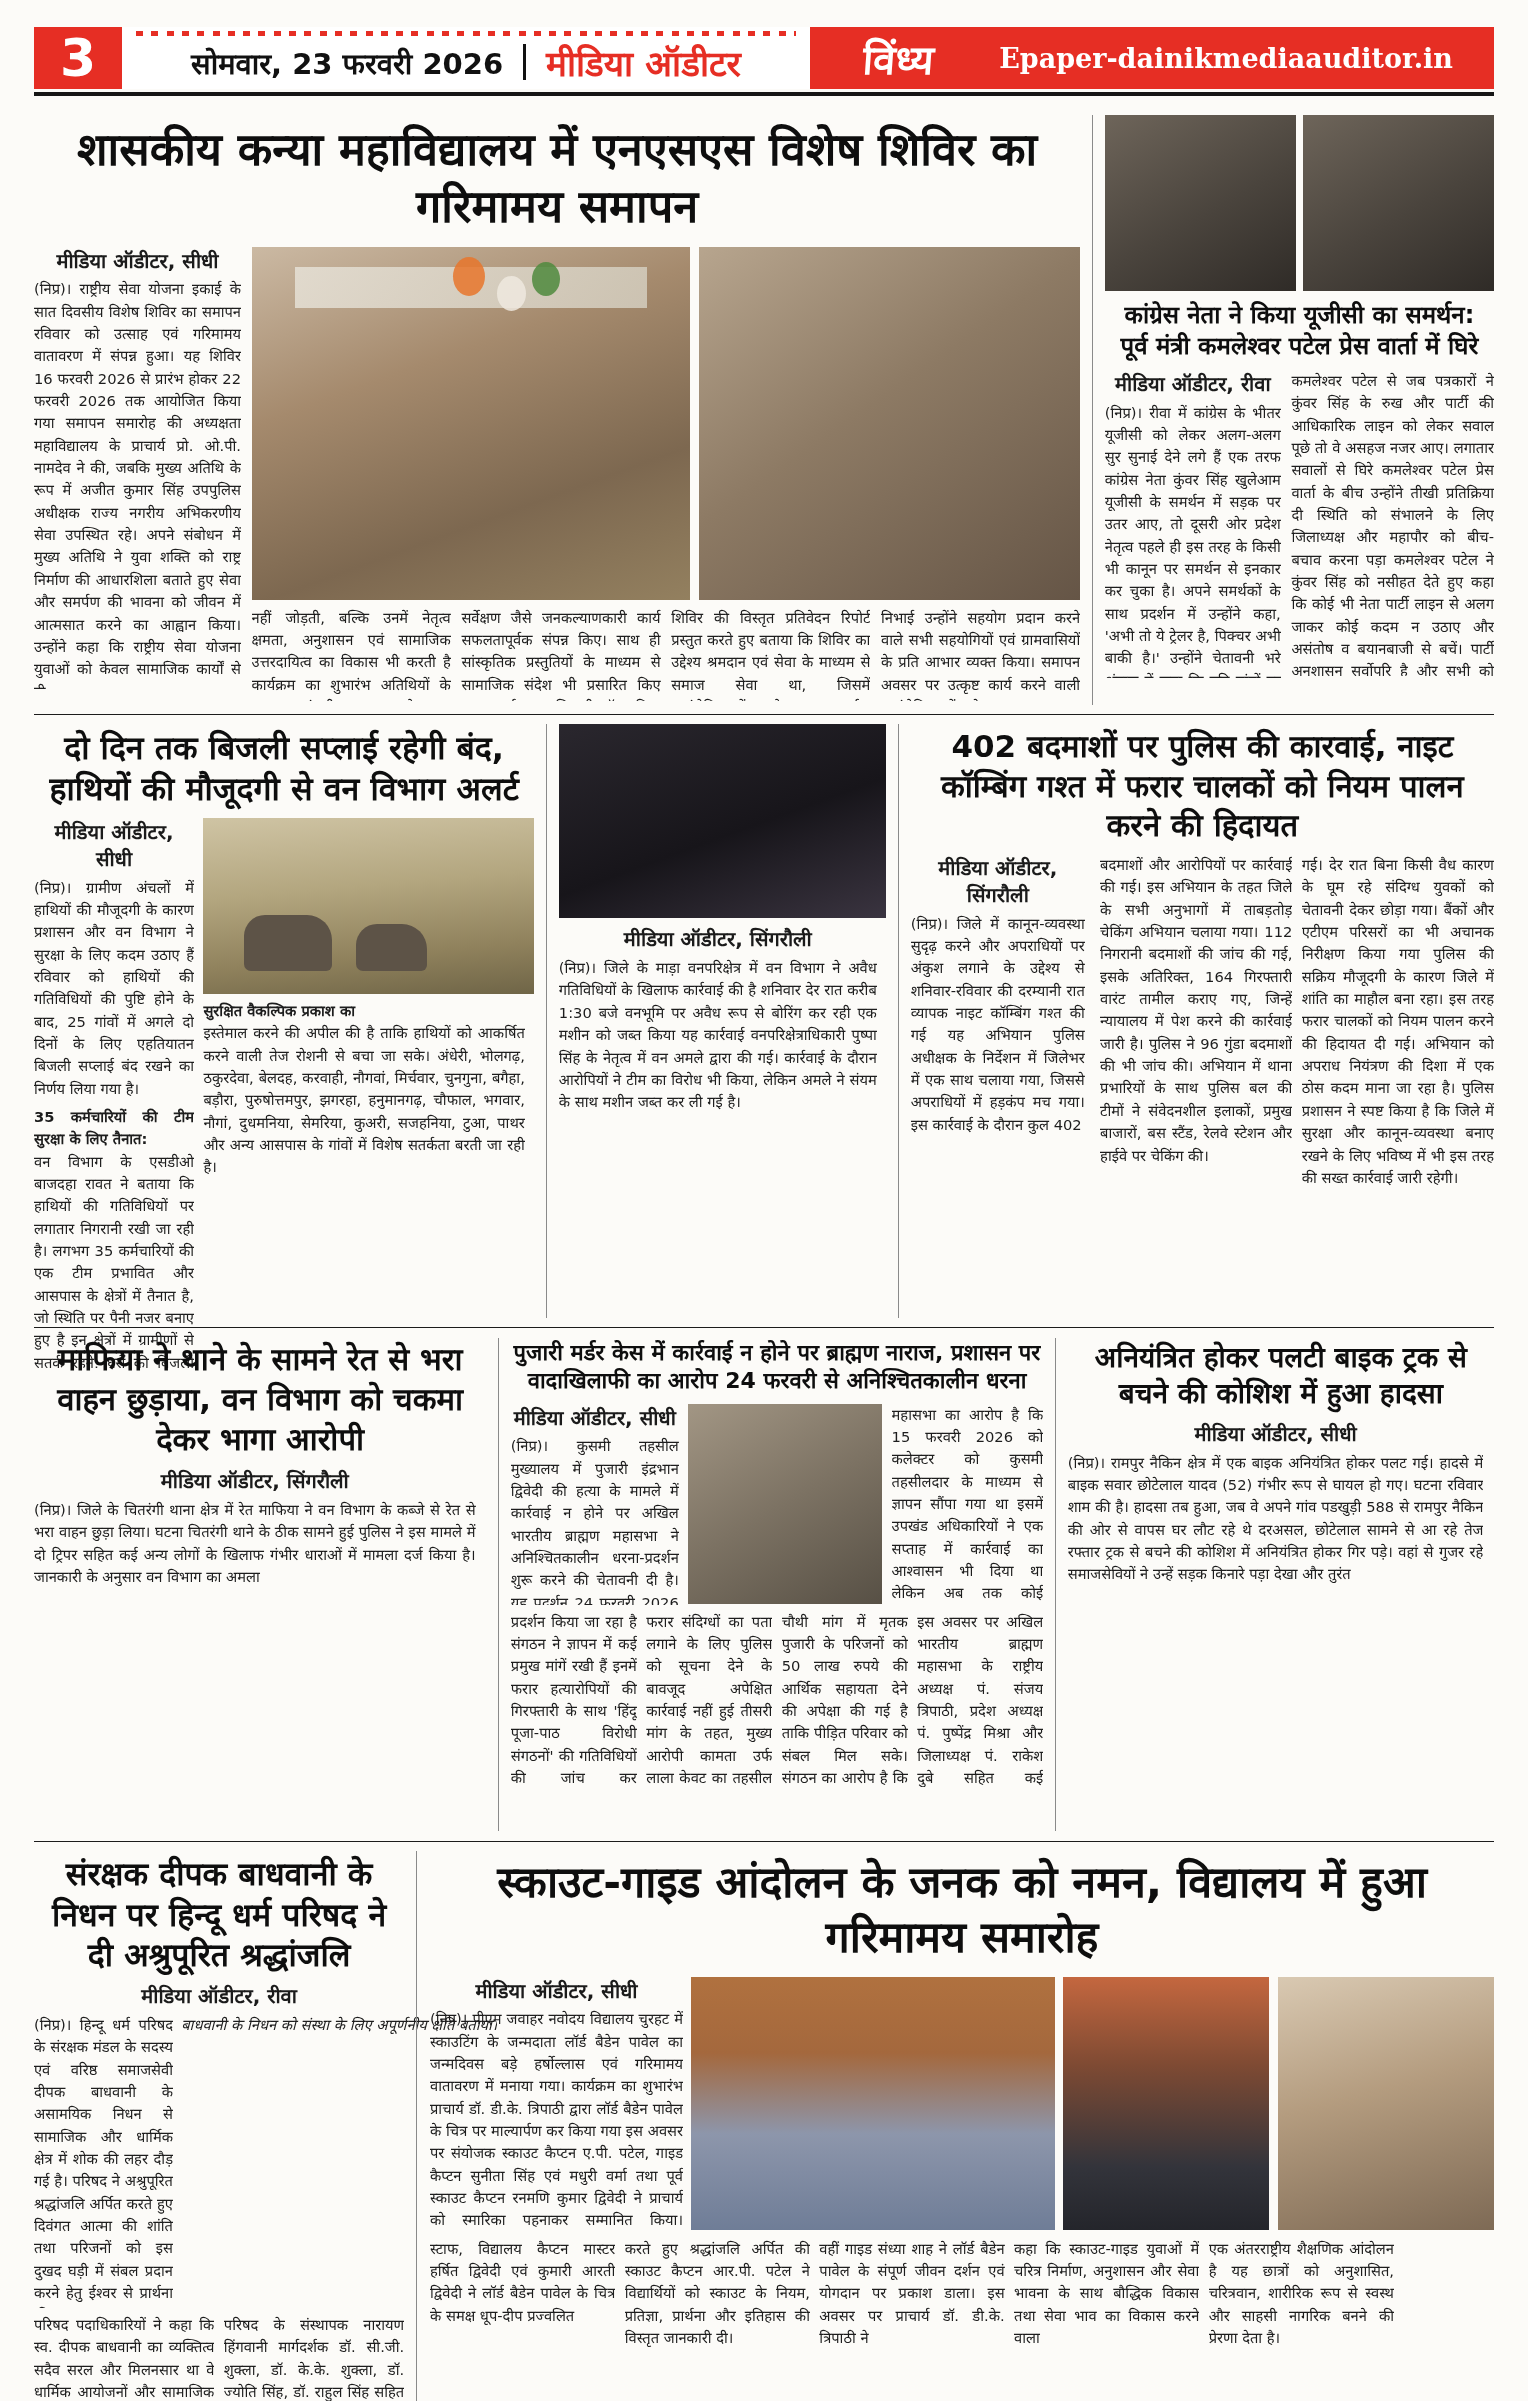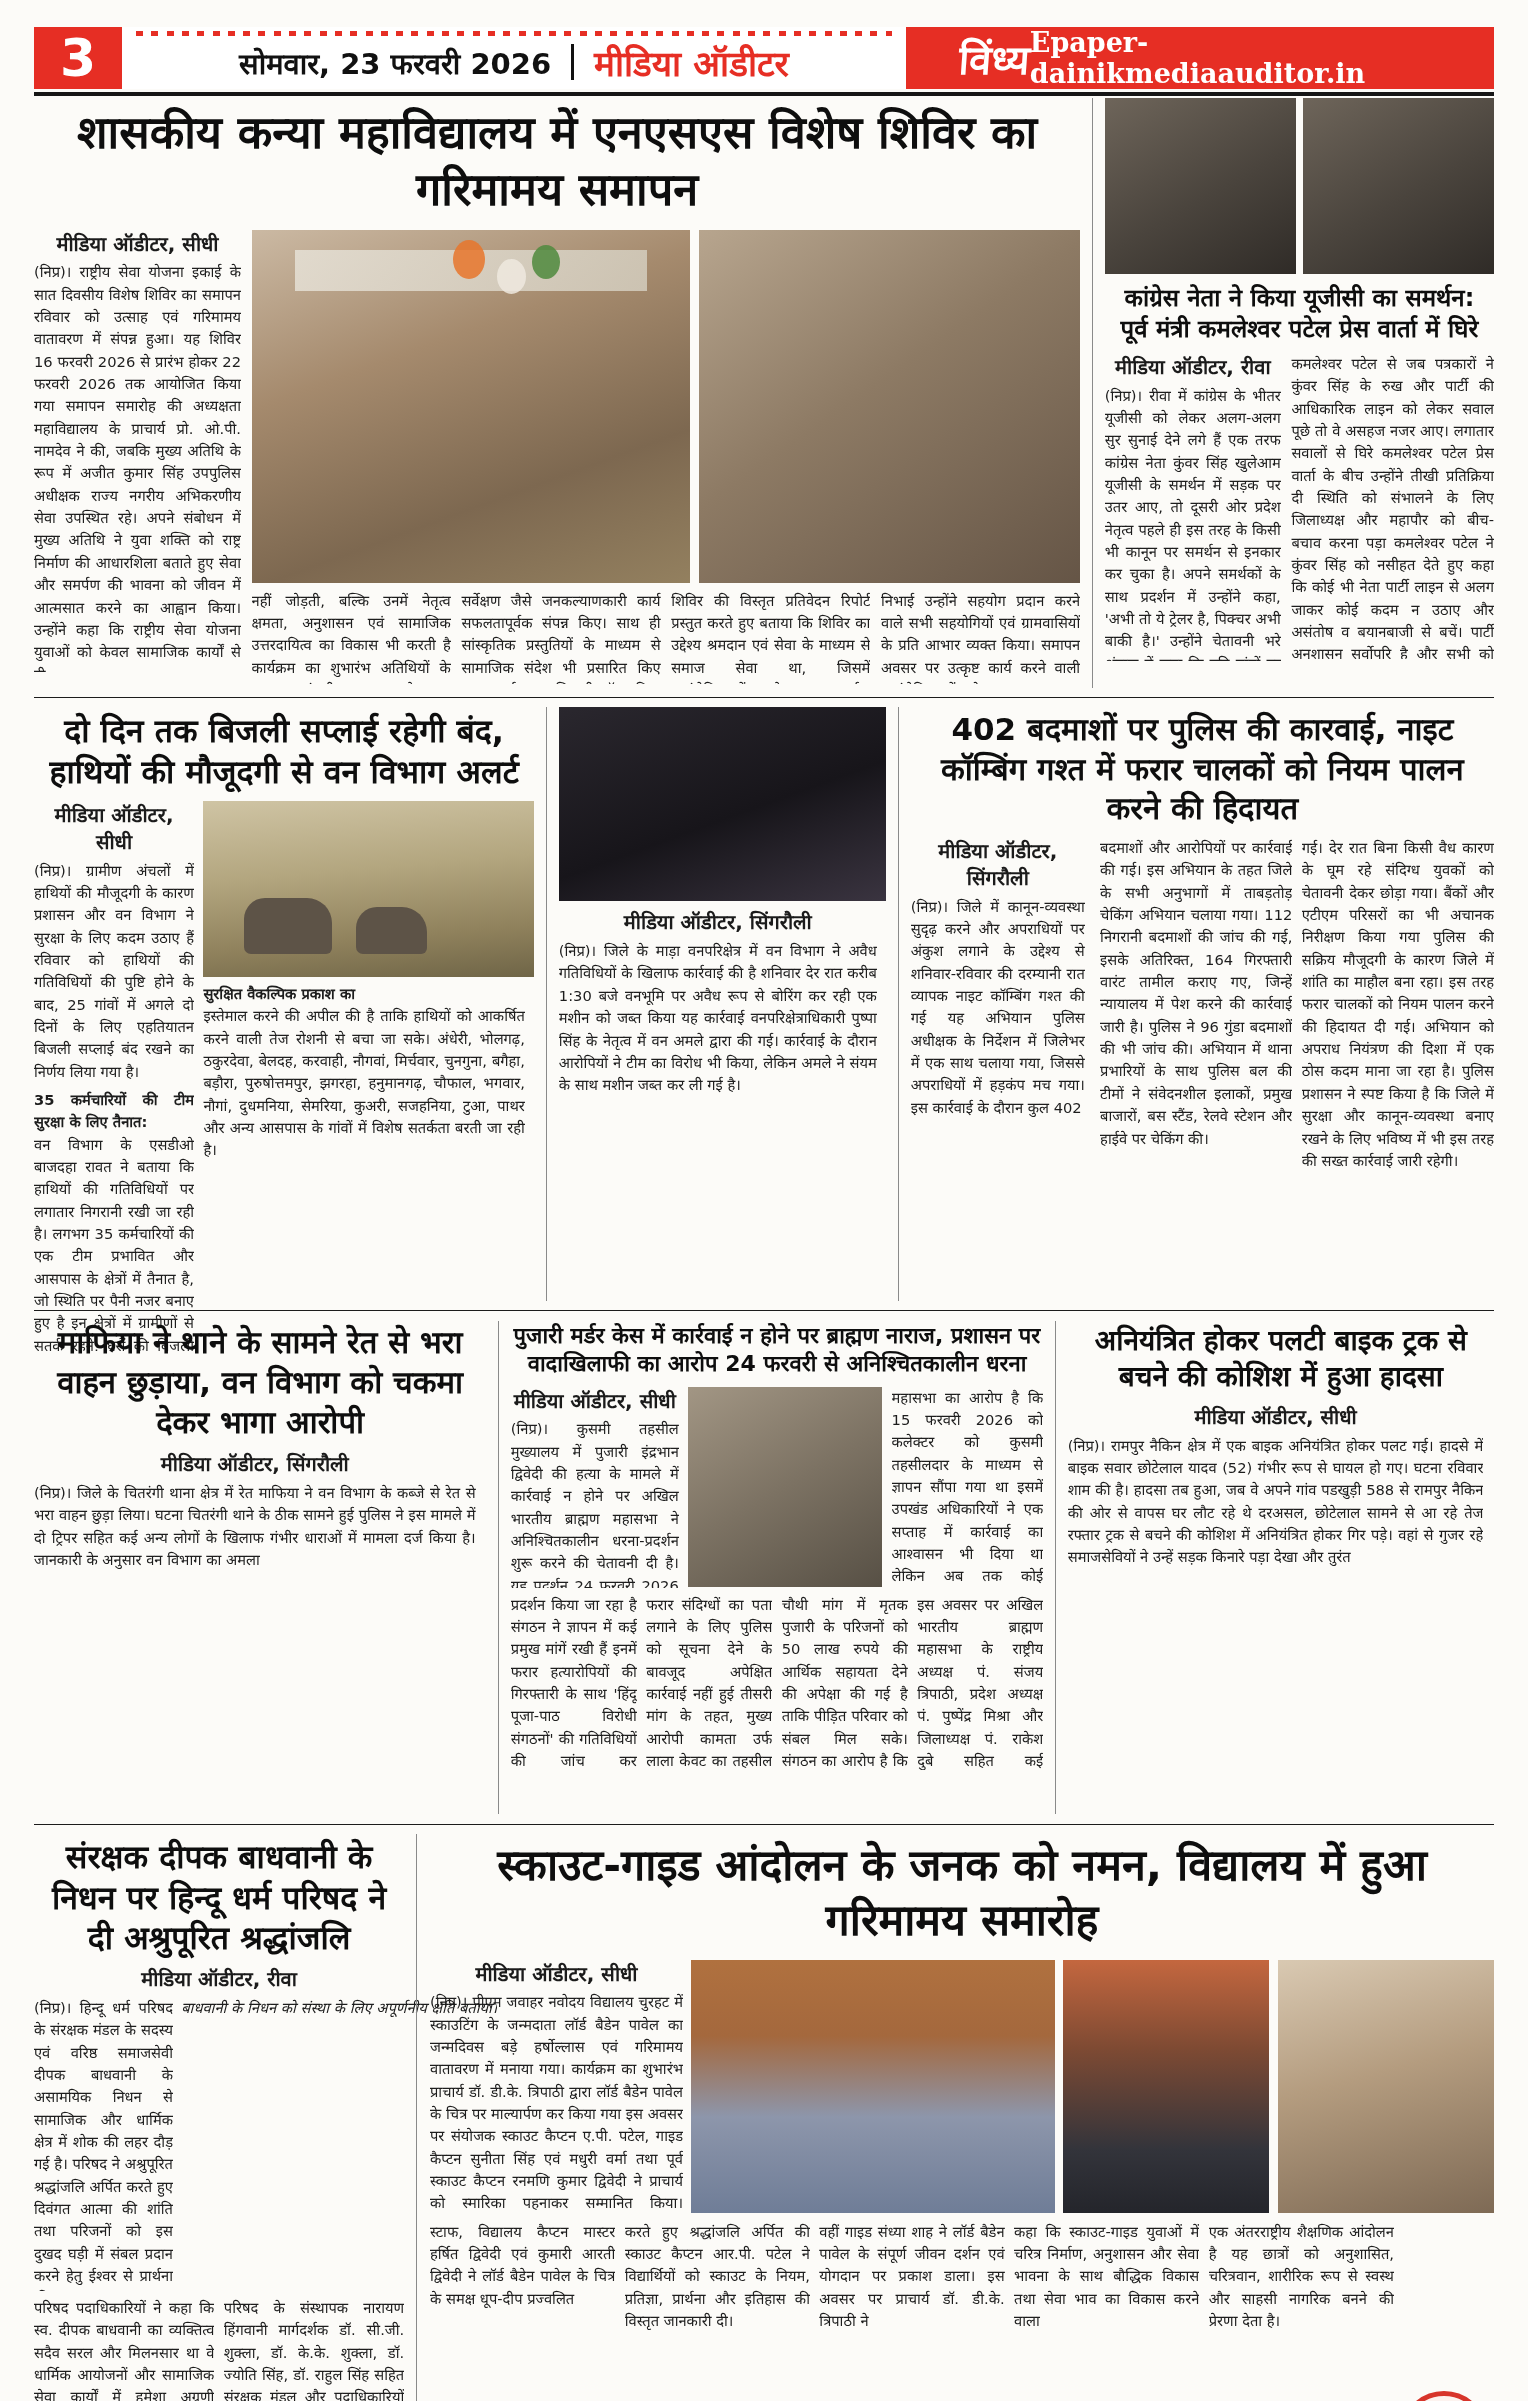--- a/index.html
+++ b/index.html
@@ -5,21 +5,21 @@
   * { margin:0; padding:0; box-sizing:border-box; }
   html,body { background:#dddad5; }
   body { font-family:"DejaVu Sans", sans-serif; }
   .sheet { position:relative; width:1528px; height:2401px; background:#fcfbf8; margin:0 auto;
            padding:27px 34px 11.8px; overflow:hidden; color:#1b1b1b; }
 
   
   .masthead { display:flex; height:62px; }
   .pageno { width:88px; background:#e62e24; color:#fff; font-size:52px; font-weight:bold;
             display:flex; align-items:center; justify-content:center; }
-  .head-mid { width:784px; background:#fff; position:relative; display:flex; align-items:center;
+  .head-mid { width:688px; background:#fff; position:relative; display:flex; align-items:center;
               justify-content:center; gap:20px; padding-top:8.2px; }
   .head-mid::before { content:""; position:absolute; top:3.5px; left:14px; right:14px; height:5.9px;
               background:repeating-linear-gradient(90deg,#e62e24 0 7px,transparent 7px 15.3px); }
   .head-date { font-size:29px; font-weight:bold; color:#111; }
   .head-bar { width:2.9px; height:36px; background:#111; }
   .head-brand { font-size:35px; font-weight:bold; color:#e62e24; }
   .head-right { flex:1; background:#e62e24; color:#fff; display:flex; align-items:center;
                 justify-content:space-between; padding:0 41px 0 53px; }
   .head-edition { font-family:"DejaVu Serif", serif; font-size:40px; font-weight:bold; transform:skewX(-4deg); }
   .head-url { font-family:"DejaVu Serif", serif; font-size:27px; font-weight:bold; }
@@ -137,21 +137,21 @@
       <span class="head-bar"></span>
       <span class="head-brand">मीडिया ऑडीटर</span>
     </div>
     <div class="head-right">
       <span class="head-edition">विंध्य</span>
       <span class="head-url">Epaper-dainikmediaauditor.in</span>
     </div>
   </div>
   <div class="thick-rule"></div>
 
-  <div class="row" style="margin-top:2px;">
+  <div class="row" style="margin-top:19px;">
     <div class="nss">
       <h1 class="hl nss-hl">शासकीय कन्या महाविद्यालय में एनएसएस विशेष शिविर का गरिमामय समापन</h1>
       <div class="nss-body">
         <div class="nss-c1">
           <div class="byline">मीडिया ऑडीटर, सीधी</div>
           <div class="bt" style="height:411px;">(निप्र)। राष्ट्रीय सेवा योजना इकाई के सात दिवसीय विशेष शिविर का समापन रविवार को उत्साह एवं गरिमामय वातावरण में संपन्न हुआ। यह शिविर 16 फरवरी 2026 से प्रारंभ होकर 22 फरवरी 2026 तक आयोजित किया गया समापन समारोह की अध्यक्षता महाविद्यालय के प्राचार्य प्रो. ओ.पी. नामदेव ने की, जबकि मुख्य अतिथि के रूप में अजीत कुमार सिंह उपपुलिस अधीक्षक राज्य नगरीय अभिकरणीय सेवा उपस्थित रहे। अपने संबोधन में मुख्य अतिथि ने युवा शक्ति को राष्ट्र निर्माण की आधारशिला बताते हुए सेवा और समर्पण की भावना को जीवन में आत्मसात करने का आह्वान किया। उन्होंने कहा कि राष्ट्रीय सेवा योजना युवाओं को केवल सामाजिक कार्यों से ही</div>
         </div>
         <div class="nss-right">
           <div class="nss-photos">
             <div class="photo ph-nss1">

